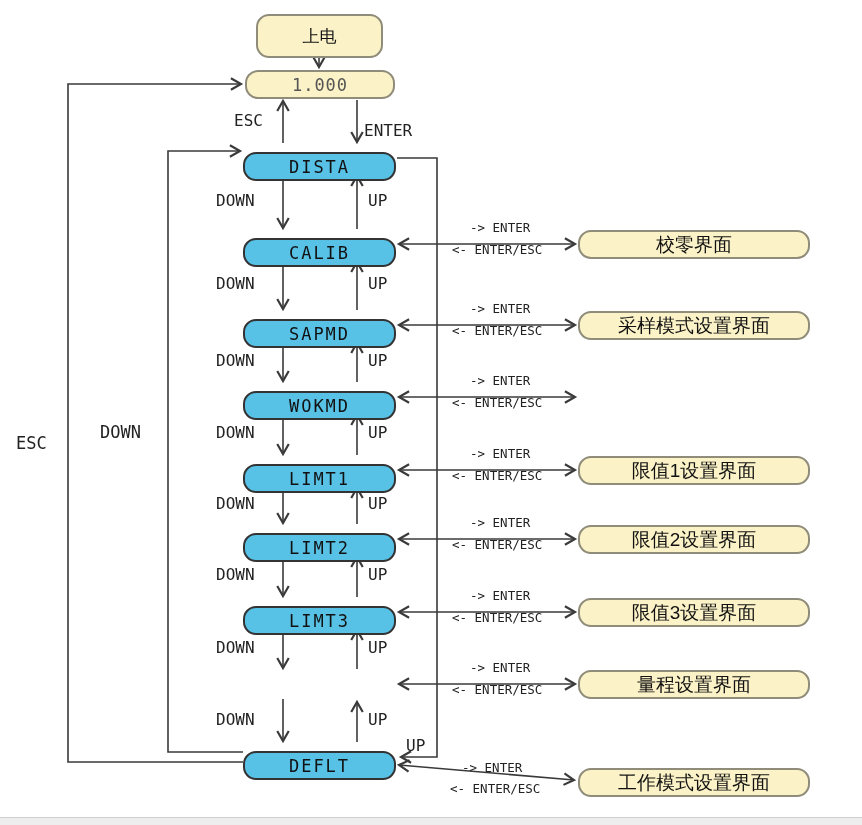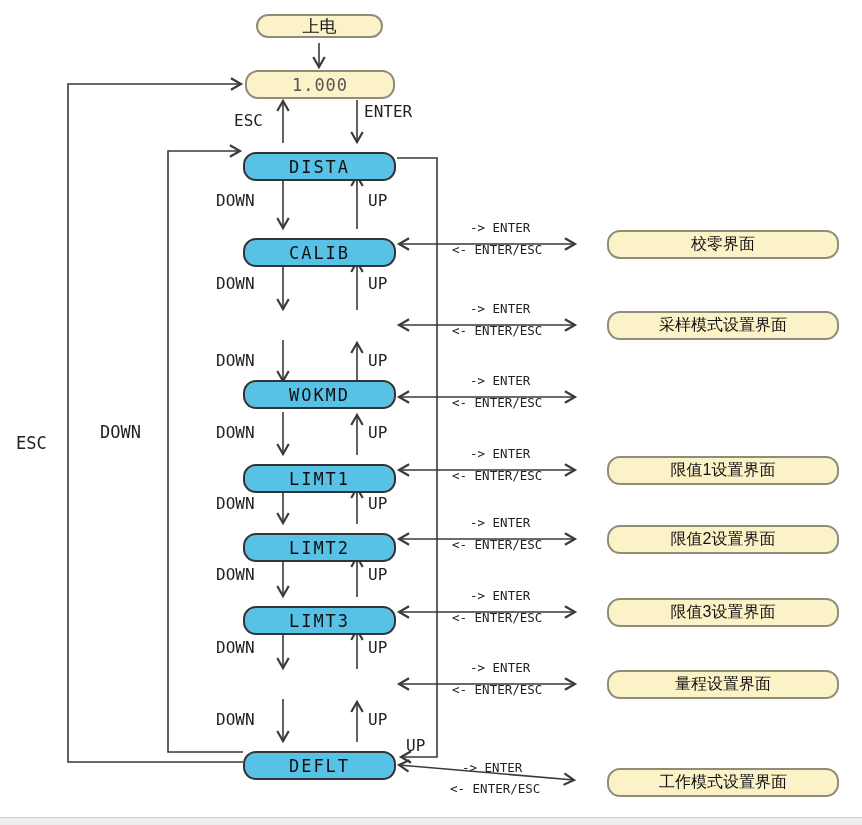--- a/index.html
+++ b/index.html
@@ -27,22 +27,21 @@
     background:var(--panel_fill,#FBF2C7);
     border:2px solid var(--panel_border,#8F8C7A);
     font-size:17px;
   }
   .pill.display { color:#555; letter-spacing:1px; }
   .panel {
     left:578px; width:232px; height:29px;
     background:var(--panel_fill,#FBF2C7);
     border:2px solid var(--panel_border,#8F8C7A);
     font-family:"Liberation Sans","DejaVu Sans",sans-serif;
-    font-size:16px;
-    margin-left:29px;
+    font-size:19px;
   }
   .cjk { font-family:"Liberation Sans","DejaVu Sans",sans-serif; }
   .lbl { position:absolute; font-size:16px; color:#222; white-space:nowrap; }
   .lbl.lg { font-size:17px; }
   .sm { position:absolute; font-size:12.5px; color:#222; white-space:nowrap; }
   .bottom-strip {
     position:absolute; left:0; top:817px; width:862px; height:8px;
     background:#ededed; border-top:1px solid #cfcfcf;
   }
 </style>
@@ -88,41 +87,42 @@
     <line class="edge" x1="399" y1="539" x2="575" y2="539" marker-start="url(#ah)" marker-end="url(#ah)"></line>
     <line class="edge" x1="399" y1="612" x2="575" y2="612" marker-start="url(#ah)" marker-end="url(#ah)"></line>
     <line class="edge" x1="399" y1="684" x2="575" y2="684" marker-start="url(#ah)" marker-end="url(#ah)"></line>
     <line class="edge" x1="399" y1="765" x2="574" y2="780" marker-start="url(#ah)" marker-end="url(#ah)"></line>
 
     <polyline class="edge" points="397,158 437,158 437,757 401,757" marker-end="url(#ah)"></polyline>
     <polyline class="edge" points="243,752 168,752 168,151 240,151" marker-end="url(#ah)"></polyline>
     <polyline class="edge" points="243,762 68,762 68,84 241,84" marker-end="url(#ah)"></polyline>
   </svg>
 
-  <div class="pill cjk" style="left:256px;top:14px;width:127px;height:24px">上电</div>
+  <div class="pill cjk" style="left:256px;top:14px;width:127px;height:44px">上电</div>
   <div class="pill display" style="left:245px;top:70px;width:150px;height:29px">1.000</div>
 
   <div class="node" style="top:144px">DISTA</div>
   <div class="node" style="top:230px">CALIB</div>
-  <div class="node" style="top:372px">WOKMD</div>
+  <div class="node" style="top:311px">SAPMD</div>
+  <div class="node" style="top:383px">WOKMD</div>
   <div class="node" style="top:456px">LIMT1</div>
   <div class="node" style="top:525px">LIMT2</div>
   <div class="node" style="top:598px">LIMT3</div>
   <div class="node" style="top:743px">DEFLT</div>
 
   <div class="panel" style="top:230px">校零界面</div>
   <div class="panel" style="top:311px">采样模式设置界面</div>
   <div class="panel" style="top:456px">限值1设置界面</div>
   <div class="panel" style="top:525px">限值2设置界面</div>
   <div class="panel" style="top:598px">限值3设置界面</div>
   <div class="panel" style="top:670px">量程设置界面</div>
   <div class="panel" style="top:768px">工作模式设置界面</div>
 
   <span class="lbl" style="left:234px;top:111px">ESC</span>
-  <span class="lbl" style="left:364px;top:102px">ENTER</span>
+  <span class="lbl" style="left:364px;top:121px">ENTER</span>
 
   <span class="lbl" style="left:216px;top:191px">DOWN</span>
   <span class="lbl" style="left:216px;top:274px">DOWN</span>
   <span class="lbl" style="left:216px;top:351px">DOWN</span>
   <span class="lbl" style="left:216px;top:423px">DOWN</span>
   <span class="lbl" style="left:216px;top:494px">DOWN</span>
   <span class="lbl" style="left:216px;top:565px">DOWN</span>
   <span class="lbl" style="left:216px;top:638px">DOWN</span>
   <span class="lbl" style="left:216px;top:710px">DOWN</span>
 

